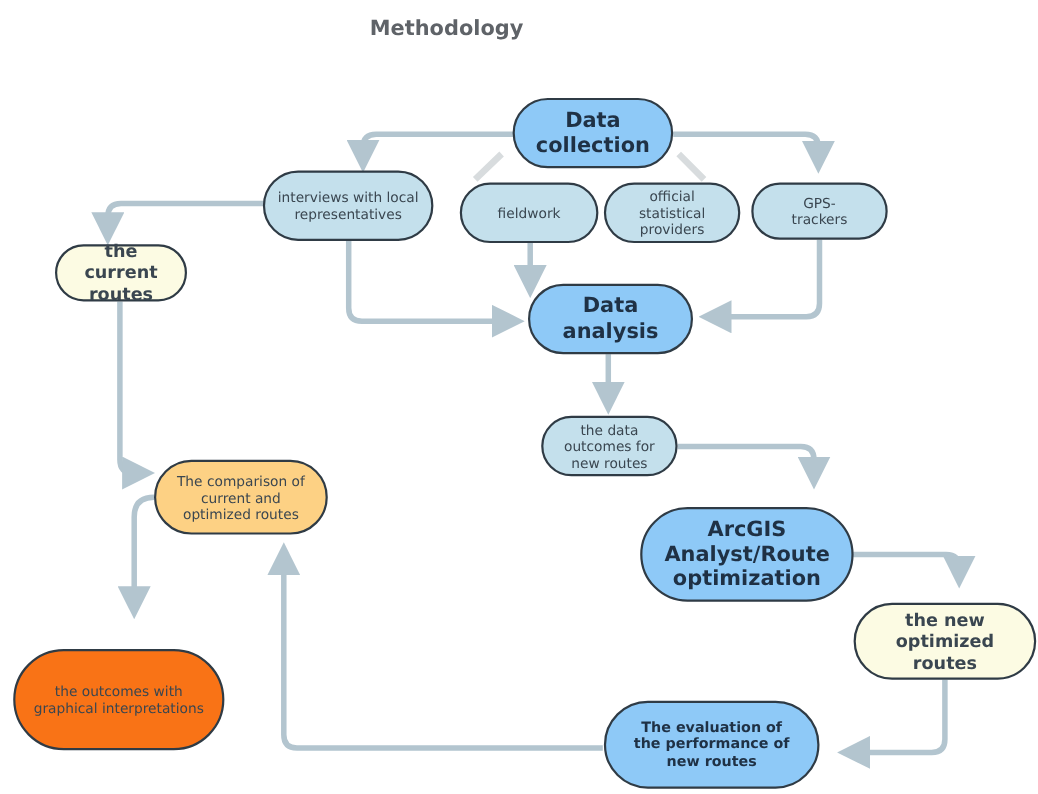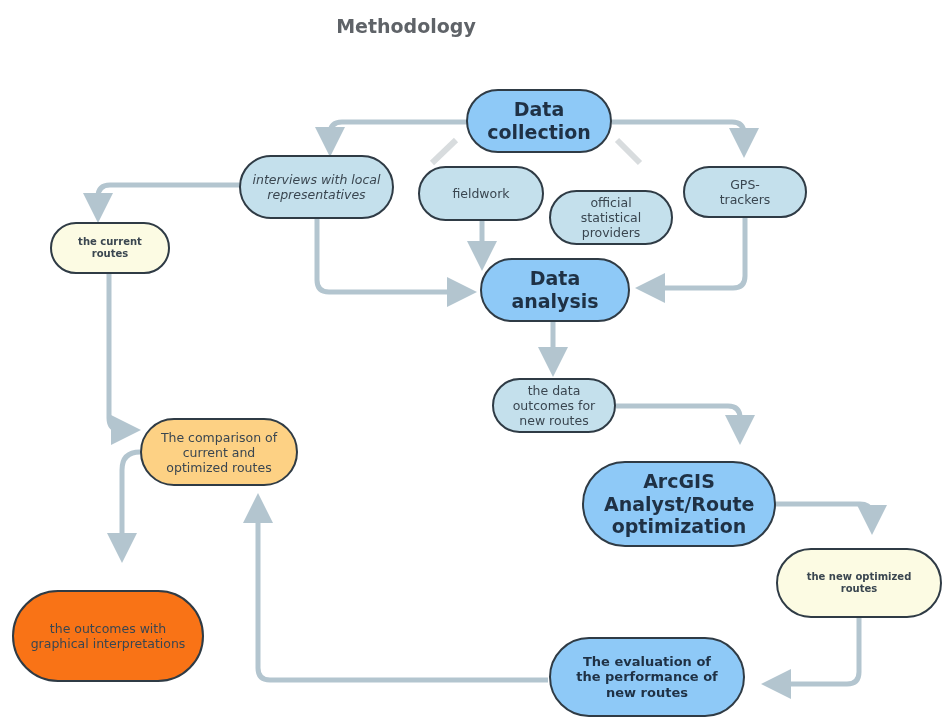--- a/index.html
+++ b/index.html
@@ -11,21 +11,21 @@
           color:#2b3a4a; line-height:1.2; padding:0 10px; }
   .node span { display:block; }
   .blue { background:#8ec9f7; }
   .lblue { background:#c4e0ec; }
   .yellow { background:#fcfbe3; }
   .orange { background:#fdd184; }
   .purple { background:#f97316; }
   .big { font-size:19px; font-weight:bold; color:#1f3145; }
   .med { font-size:13px; font-weight:bold; color:#1f3145; }
   .small { font-size:12.5px; color:#3a4650; }
-  .smallb { font-size:10px; font-weight:bold; color:#3a4650; }
+  .smallb { font-size:16px; font-weight:bold; color:#3a4650; }
 </style>
 </head>
 <body>
 
 <div id="title">Methodology</div>
 
 <svg id="edges" width="944" height="722">
   <defs>
     <marker id="ah" markerWidth="6" markerHeight="6" refX="3" refY="3" orient="auto" markerUnits="strokeWidth">
       <path d="M0,0 L6,3 L0,6 Z" fill="#b3c5cf"></path>
@@ -63,29 +63,29 @@
   <g stroke="#d8dcde" stroke-width="6" stroke-linecap="butt">
     <line x1="456" y1="140" x2="432" y2="163"></line>
     <line x1="617" y1="140" x2="640" y2="163"></line>
   </g>
 </svg>
 
 <div class="node blue big" style="left:466px;top:89px;width:146px;height:64px;justify-content:center;">
   <span>Data collection</span>
 </div>
 
-<div class="node lblue small" style="left:239px;top:155px;width:155px;height:64px;font-style:italic;">
+<div class="node lblue small" style="left:239px;top:155px;width:155px;height:64px;">
   <span>interviews with local representatives</span>
 </div>
 
 <div class="node lblue small" style="left:418px;top:166px;width:126px;height:55px;">
   <span>fieldwork</span>
 </div>
 
-<div class="node lblue small" style="left:549px;top:166px;width:124px;height:55px;margin-top:24px;">
+<div class="node lblue small" style="left:549px;top:166px;width:124px;height:55px;">
   <span>official statistical providers</span>
 </div>
 
 <div class="node lblue small" style="left:683px;top:166px;width:124px;height:52px;">
   <span style="width:60px;">GPS-trackers</span>
 </div>
 
 <div class="node yellow smallb" style="left:50px;top:222px;width:120px;height:52px;">
   <span style="width:80px;">the current routes</span>
 </div>

